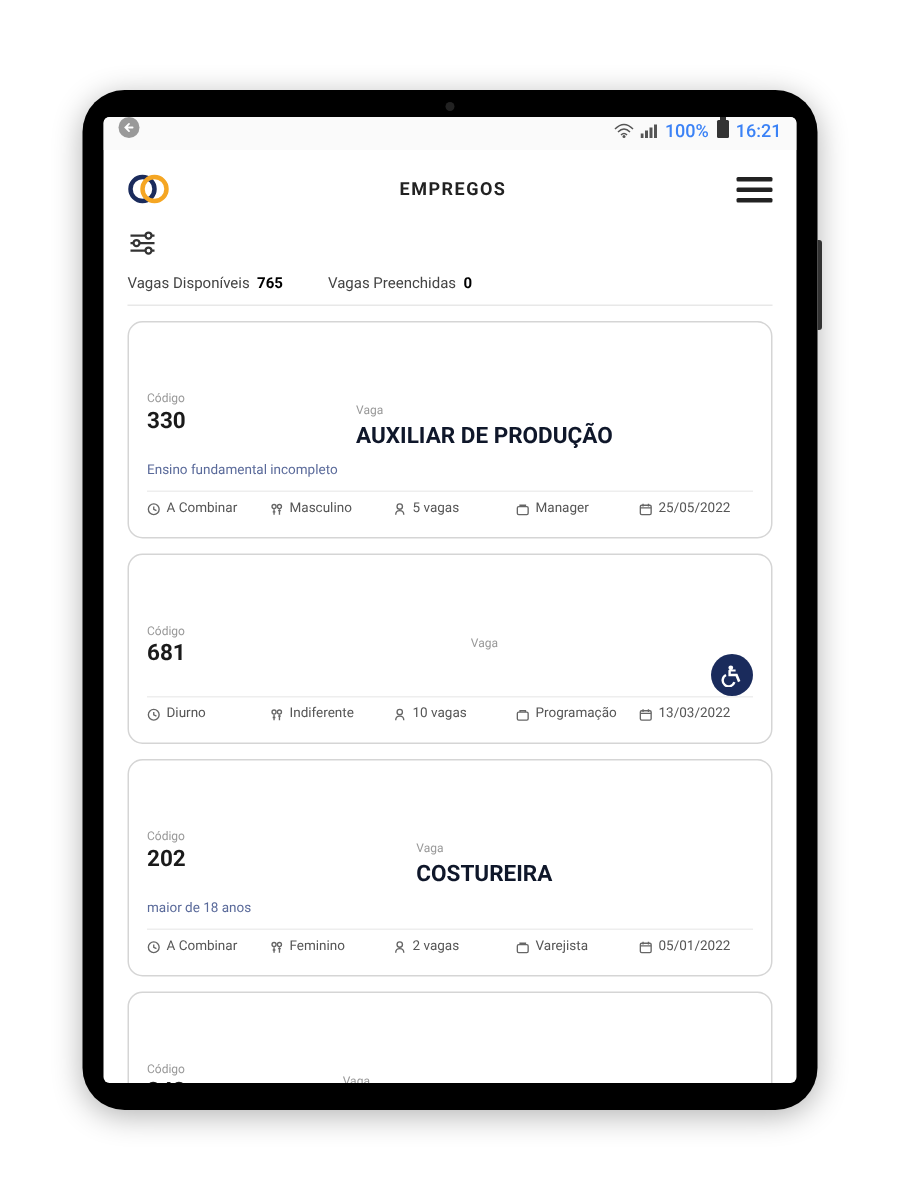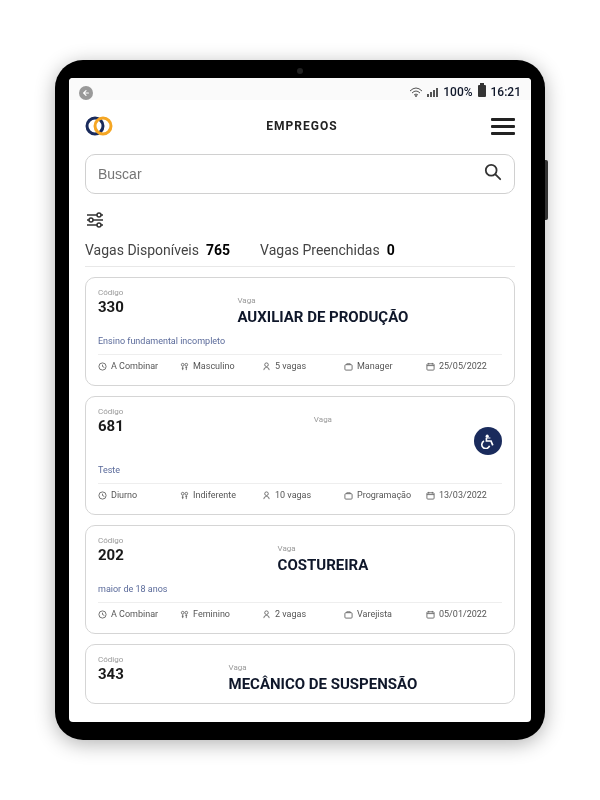--- a/index.html
+++ b/index.html
@@ -47,25 +47,25 @@
       transform: translateX(-50%);
       width: 6px;
       height: 6px;
       background: #222;
       border-radius: 50%;
     }
     .status-bar {
       height: 22px;
       background: #fafafa;
       display: flex;
-      align-items: flex-end;
+      align-items: flex-start;
       justify-content: space-between;
       padding: 0 10px;
       font-size: 12px;
-      color: #0f172a;
+      color: #3b82f6;
     }
     .status-left {
       display: flex;
       align-items: center;
     }
     .chevron-badge {
       width: 14px;
       height: 14px;
       background: #999;
       border-radius: 50%;
@@ -145,39 +145,40 @@
       font-size: 18px;
       font-weight: 700;
       color: #1a1a1a;
     }
     .filter-btn {
       cursor: pointer;
     }
     .stats-row {
       display: flex;
       gap: 30px;
-      font-size: 14px;
+      font-size: 10px;
       color: #444;
       padding: 6px 0 8px;
       border-bottom: 1px solid #e8e8e8;
       margin-bottom: 10px;
     }
     .stats-row b { font-weight: 700; color: #000; }
     .job-card {
       border: 1px solid #d5d5d5;
       border-radius: 10px;
       padding: 10px 12px;
       margin-bottom: 10px;
       background: #fff;
       cursor: pointer;
     }
     .job-top {
       display: flex;
       align-items: flex-start;
       gap: 20px;
+      margin-top: 36px;
     }
     .job-col { display: flex; flex-direction: column; gap: 1px; }
     .job-label {
       font-size: 8px;
       color: #999;
     }
     .job-code {
       font-size: 15px;
       font-weight: 700;
       color: #1a1a1a;
@@ -277,31 +278,20 @@
         </svg>
       </div>
       <div class="header-title">EMPREGOS</div>
       <div class="menu-btn">
         <span></span>
           <span></span>
           <span></span>
       </div>
     </div>
 
-    <div class="search-wrap">
-      <div class="search-box">
-        <input type="text" placeholder="Buscar" style="">
-        <span>
-          <svg width="18" height="18" viewBox="0 0 20 20">
-              <circle cx="8" cy="8" r="6" stroke="#333" stroke-width="2" fill="none"></circle>
-              <line x1="13" y1="13" x2="18" y2="18" stroke="#333" stroke-width="2" stroke-linecap="round"></line>
-            </svg>
-        </span>
-      </div>
-    </div>
 
     <div class="content">
       <div class="section-header">
         <div class="filter-btn">
           <svg width="20" height="16" viewBox="0 0 20 16">
             <line x1="2" y1="3" x2="18" y2="3" stroke="#333" stroke-width="1.5"></line>
               <circle cx="14" cy="3" r="2" fill="#fff" stroke="#333" stroke-width="1.5"></circle>
             <line x1="2" y1="8" x2="18" y2="8" stroke="#333" stroke-width="1.5"></line>
               <circle cx="6" cy="8" r="2" fill="#fff" stroke="#333" stroke-width="1.5"></circle>
             <line x1="2" y1="13" x2="18" y2="13" stroke="#333" stroke-width="1.5"></line>
@@ -386,21 +376,20 @@
         <div class="accessible-badge">
                   <svg width="16" height="16" viewBox="0 0 20 20" fill="#fff">
                     <circle cx="9" cy="4" r="2"></circle>
                     <path d="M7 6 L7 11 L13 11 L15 16 L17 15 L14.5 9 L9 9 L9 7 L13 7 L13 5.5 L8 5.5"></path>
                     <path d="M5 10 A5 5 0 1 0 12 16" stroke="#fff" stroke-width="2" fill="none"></path>
                   </svg>
                 </div>
       </div>
     </div>
 
-      <div class="job-desc">Teste</div>
       <div class="job-meta">
         <div class="meta-item">
                 <svg class="meta-icon" viewBox="0 0 10 10">
                   <circle cx="5" cy="5" r="4" stroke="#666" stroke-width="1" fill="none"></circle>
                   <path d="M5 3 L5 5 L7 6" stroke="#666" stroke-width="1" fill="none"></path>
                 </svg>
                 <span>Diurno</span>
               </div>
         <div class="meta-item">
                 <svg class="meta-icon" viewBox="0 0 10 10">

